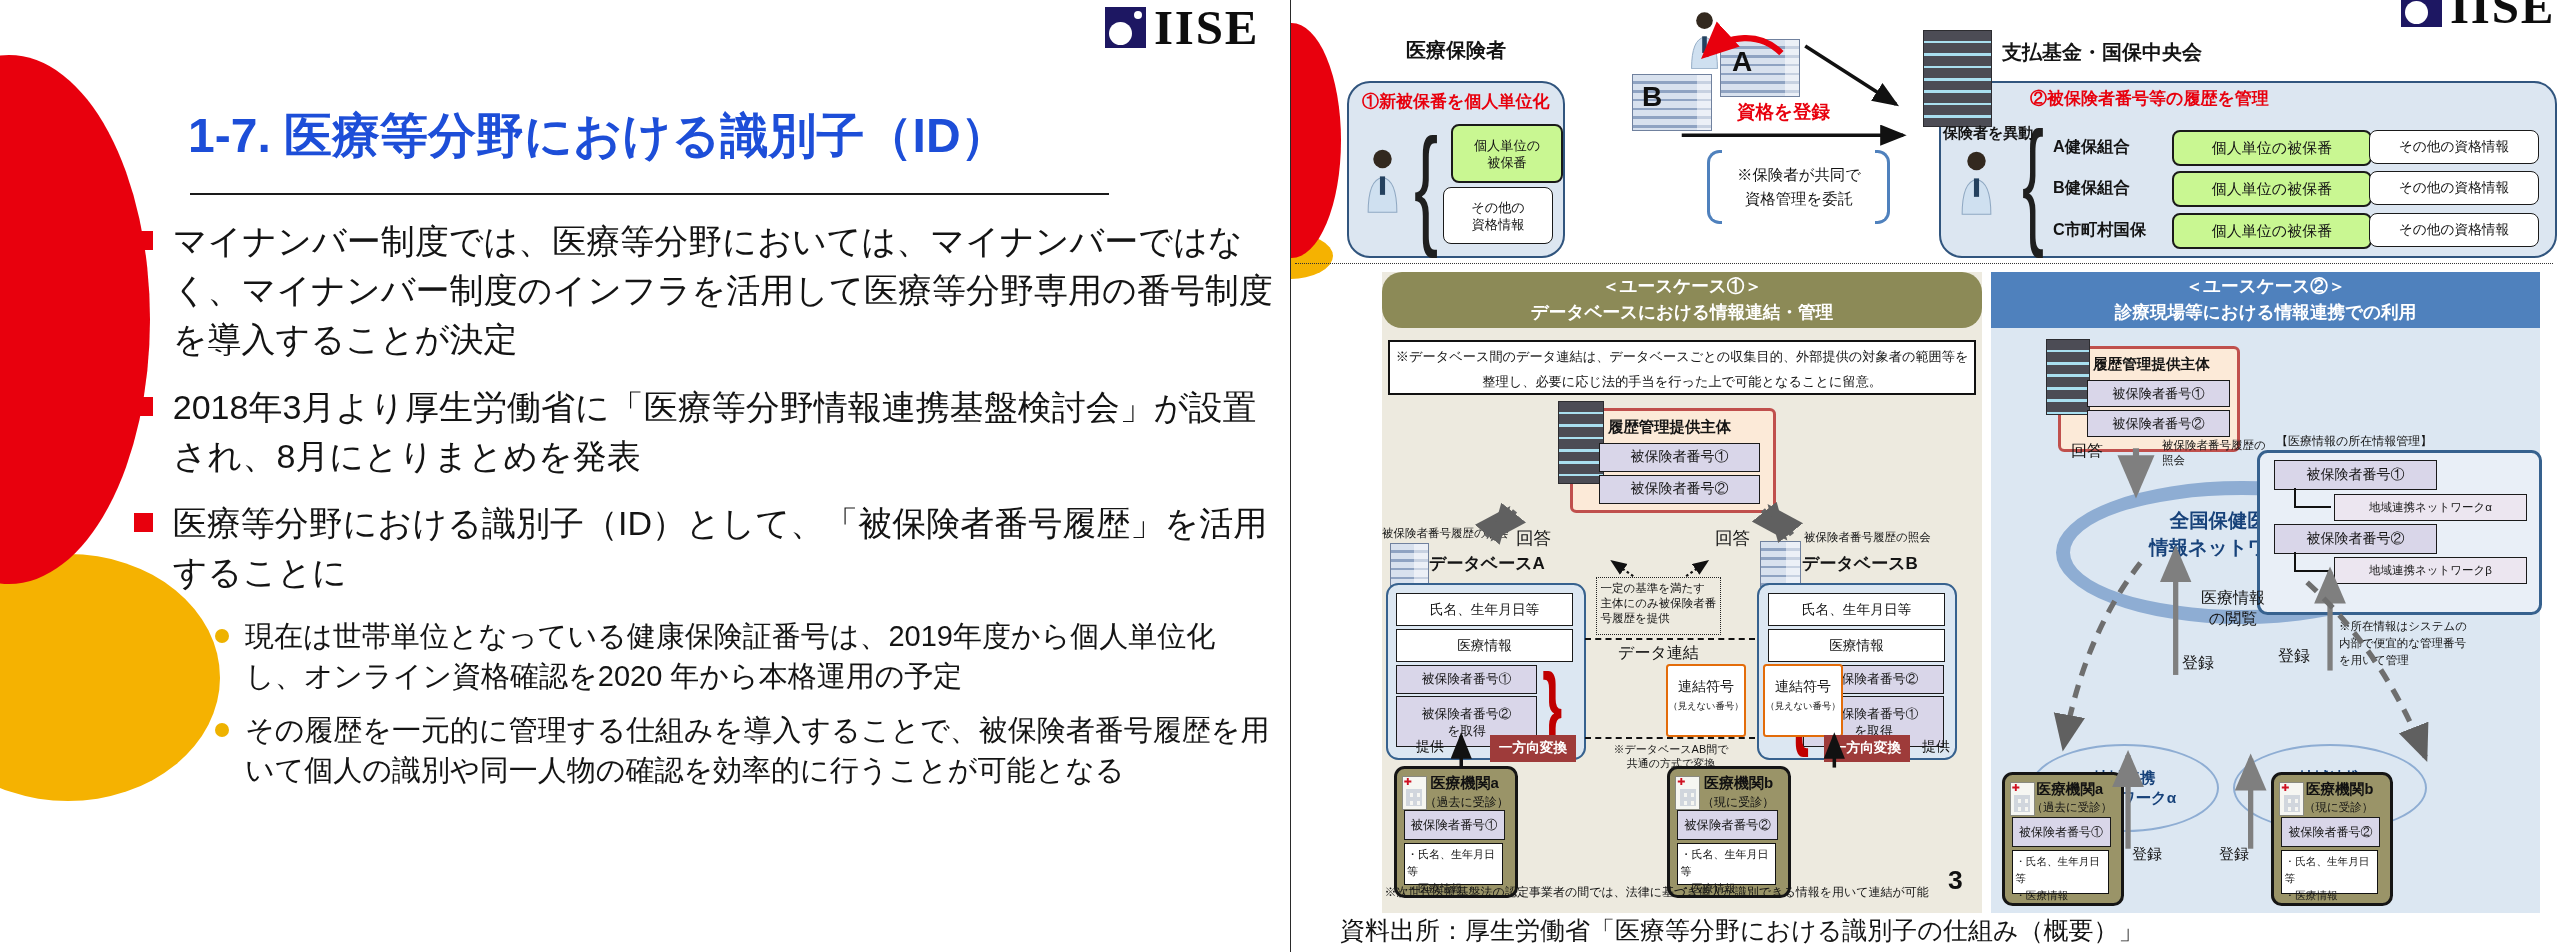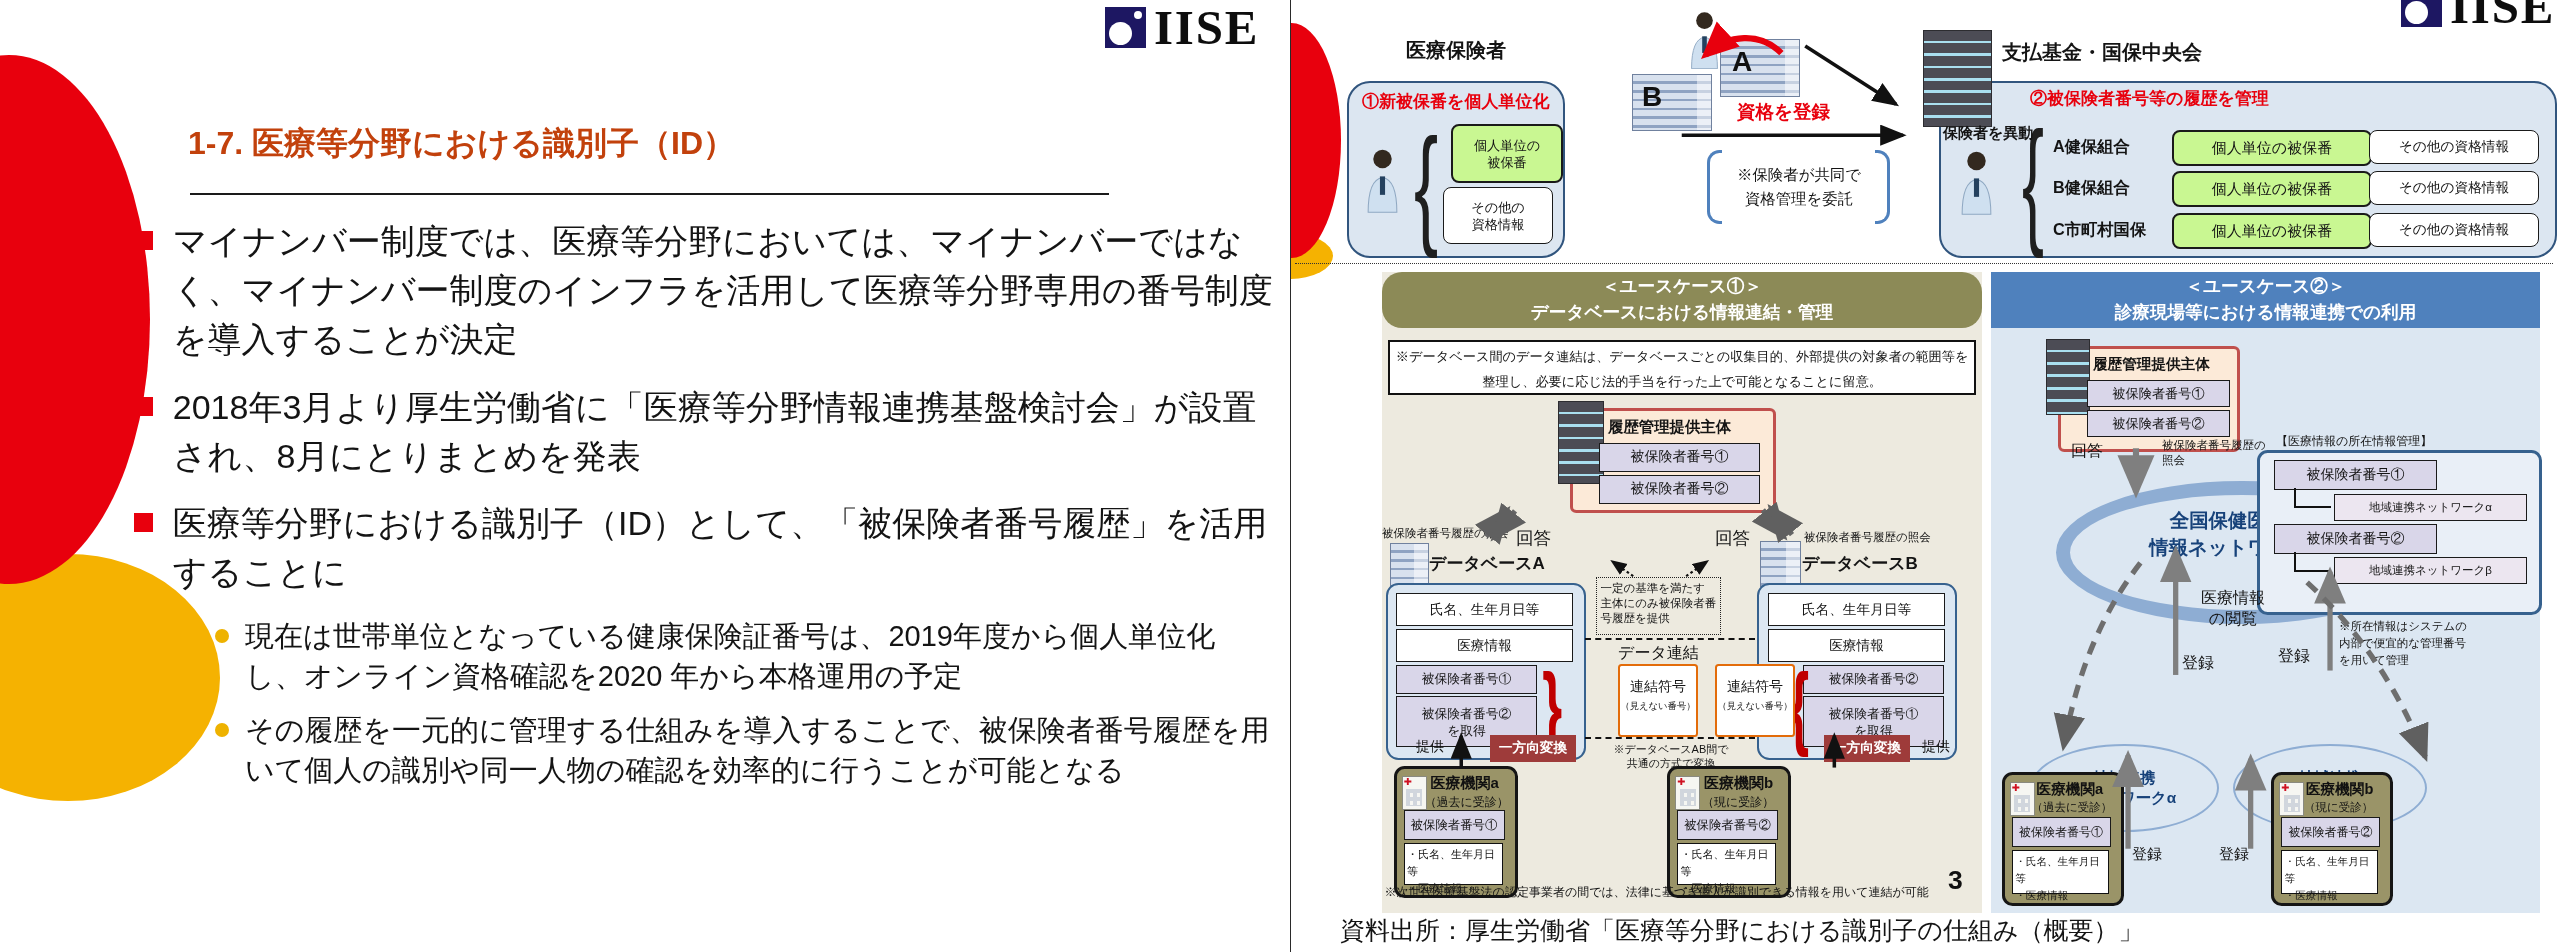--- a/index.html
+++ b/index.html
@@ -11,21 +11,21 @@
 
   
   #slide-left{position:absolute;left:0;top:0;width:1290px;height:953px;background:#fff;overflow:hidden;}
   .dec-red-l{left:-132px;top:55px;width:282px;height:529px;border-radius:50%;background:#e8000d;z-index:2;}
   .dec-yel-l{left:-84px;top:554px;width:304px;height:247px;border-radius:50%;background:#f5b201;z-index:1;}
   .iise{display:flex;align-items:flex-start;z-index:3;}
   .iise .sq{width:41px;height:41px;background:#1d1762;position:relative;flex:none;}
   .iise .sq .c1{position:absolute;left:3.5px;bottom:3.5px;width:23px;height:23px;border-radius:50%;background:#fff;}
   .iise .sq .c2{position:absolute;right:4.4px;top:4.4px;width:8px;height:8px;border-radius:50%;background:#fff;}
   .iise .word{font-family:"Liberation Serif",serif;font-weight:bold;font-size:49px;line-height:41px;color:#0d0d0d;margin-left:8px;letter-spacing:1.8px;}
-  #page-title{left:188px;top:122px;font-size:32px;font-weight:bold;color:#c2410c;z-index:3;}
+  #page-title{left:188px;top:104px;font-size:48px;font-weight:bold;color:#1d4ed8;z-index:3;}
   #title-rule{left:190px;top:193px;width:919px;border-top:2.6px solid #1a1a1a;z-index:3;}
   #bullets{left:134px;top:217px;width:1160px;z-index:3;}
   .bl{display:flex;gap:19.4px;margin-bottom:18.5px;}
   .bl .sqm{width:19.4px;height:19.4px;background:#e8000d;margin-top:14px;flex:none;}
   .bl .t{font-size:34px;line-height:49px;color:#141414;width:1112px;}
   .sub{display:flex;gap:16px;margin:5.3px 0 14px 81px;}
   .sub .dotm{width:14px;height:14px;border-radius:50%;background:#eeb200;margin-top:13.2px;flex:none;}
   .sub .t{font-size:29px;line-height:40px;color:#141414;width:1028px;}
 
   
@@ -52,21 +52,21 @@
   .hosp:after{content:"";position:absolute;left:3.5px;top:11.5px;right:3.5px;bottom:2.6px;background:repeating-linear-gradient(180deg,#c9cfd8 0 4.4px,transparent 4.4px 8px),repeating-linear-gradient(90deg,#c9cfd8 0 4.4px,transparent 4.4px 7px);opacity:.8;}
 
   .panel1{left:91px;top:272px;width:600px;height:641px;background:#edeadf;z-index:3;}
   .panel1 .hdr{left:0;top:0;width:100%;height:56px;background:#8c8a57;color:#fff;font-weight:bold;font-size:17.6px;line-height:25.6px;border-radius:20px;}
   .panel2{left:700px;top:272px;width:549px;height:641px;background:#dce7f2;z-index:3;}
   .panel2 .hdr{left:0;top:0;width:100%;height:56px;background:#4f81bd;color:#fff;font-weight:bold;font-size:17.6px;line-height:25.6px;}
   .provbox{background:#fcead8;border:3.1px solid #c0504d;border-radius:6.2px;}
   .dbbox{background:#dce7f2;border:2.6px solid #36618e;border-radius:12.4px;}
   .instbox{background:#9a9468;border:3.1px solid #151515;border-radius:10.6px;}
   .oneway{background:#9e3b3a;color:#fff;font-weight:bold;display:flex;align-items:center;justify-content:center;}
-  .orangebox{background:#fff;border:2.6px solid #e36c0a;border-radius:3.5px;text-align:center;color:#141414;}
+  .orangebox{background:#fff;border:2.6px solid #e36c0a;border-radius:3.5px;text-align:center;color:#141414;margin-left:48px;}
   .dotbox{border:1.8px dotted #222;color:#141414;}
   .conn{border-left:2.6px solid #111;border-bottom:2.6px solid #111;}
   .ell-net{background:#dce7f2;border:2.6px solid #8eadd3;border-radius:50%;color:#17427a;font-weight:bold;display:flex;align-items:center;justify-content:center;text-align:center;}
   .bigellipse{border:14px solid #8eadd3;border-radius:50%;}
   .brk-l{border-left:3.1px solid #4f81bd;border-top:3.1px solid #4f81bd;border-bottom:3.1px solid #4f81bd;border-radius:12.4px 0 0 12.4px;width:12.4px;}
   .brk-r{border-right:3.1px solid #4f81bd;border-top:3.1px solid #4f81bd;border-bottom:3.1px solid #4f81bd;border-radius:0 12.4px 12.4px 0;width:12.4px;}
   svg.overlay{position:absolute;left:0;top:0;z-index:40;pointer-events:none;}
   .persvg{position:absolute;z-index:6;}
 </style>
 </head>

